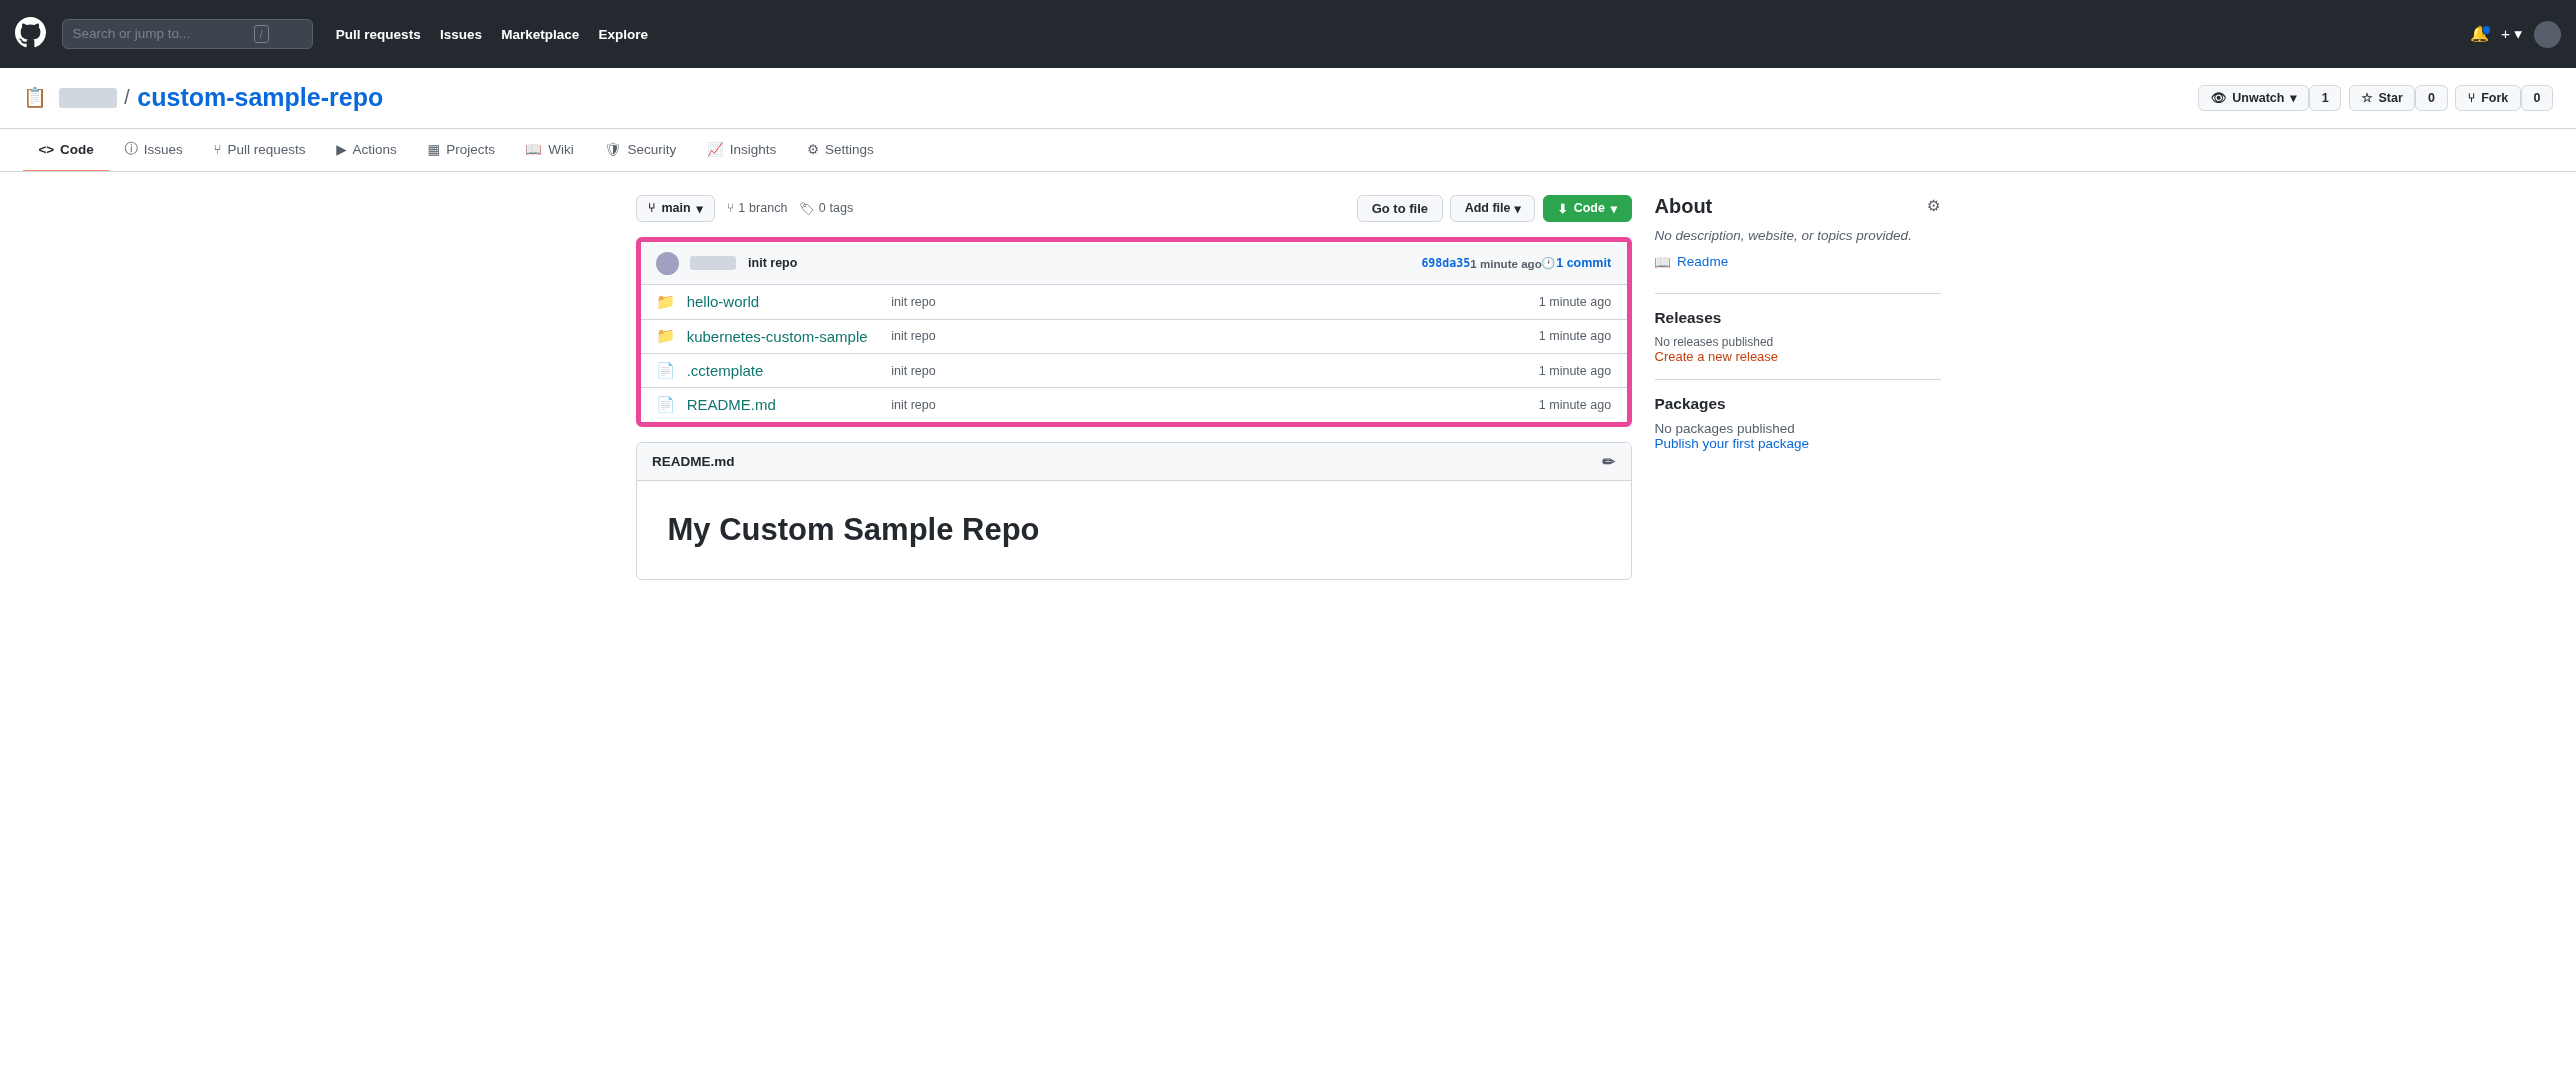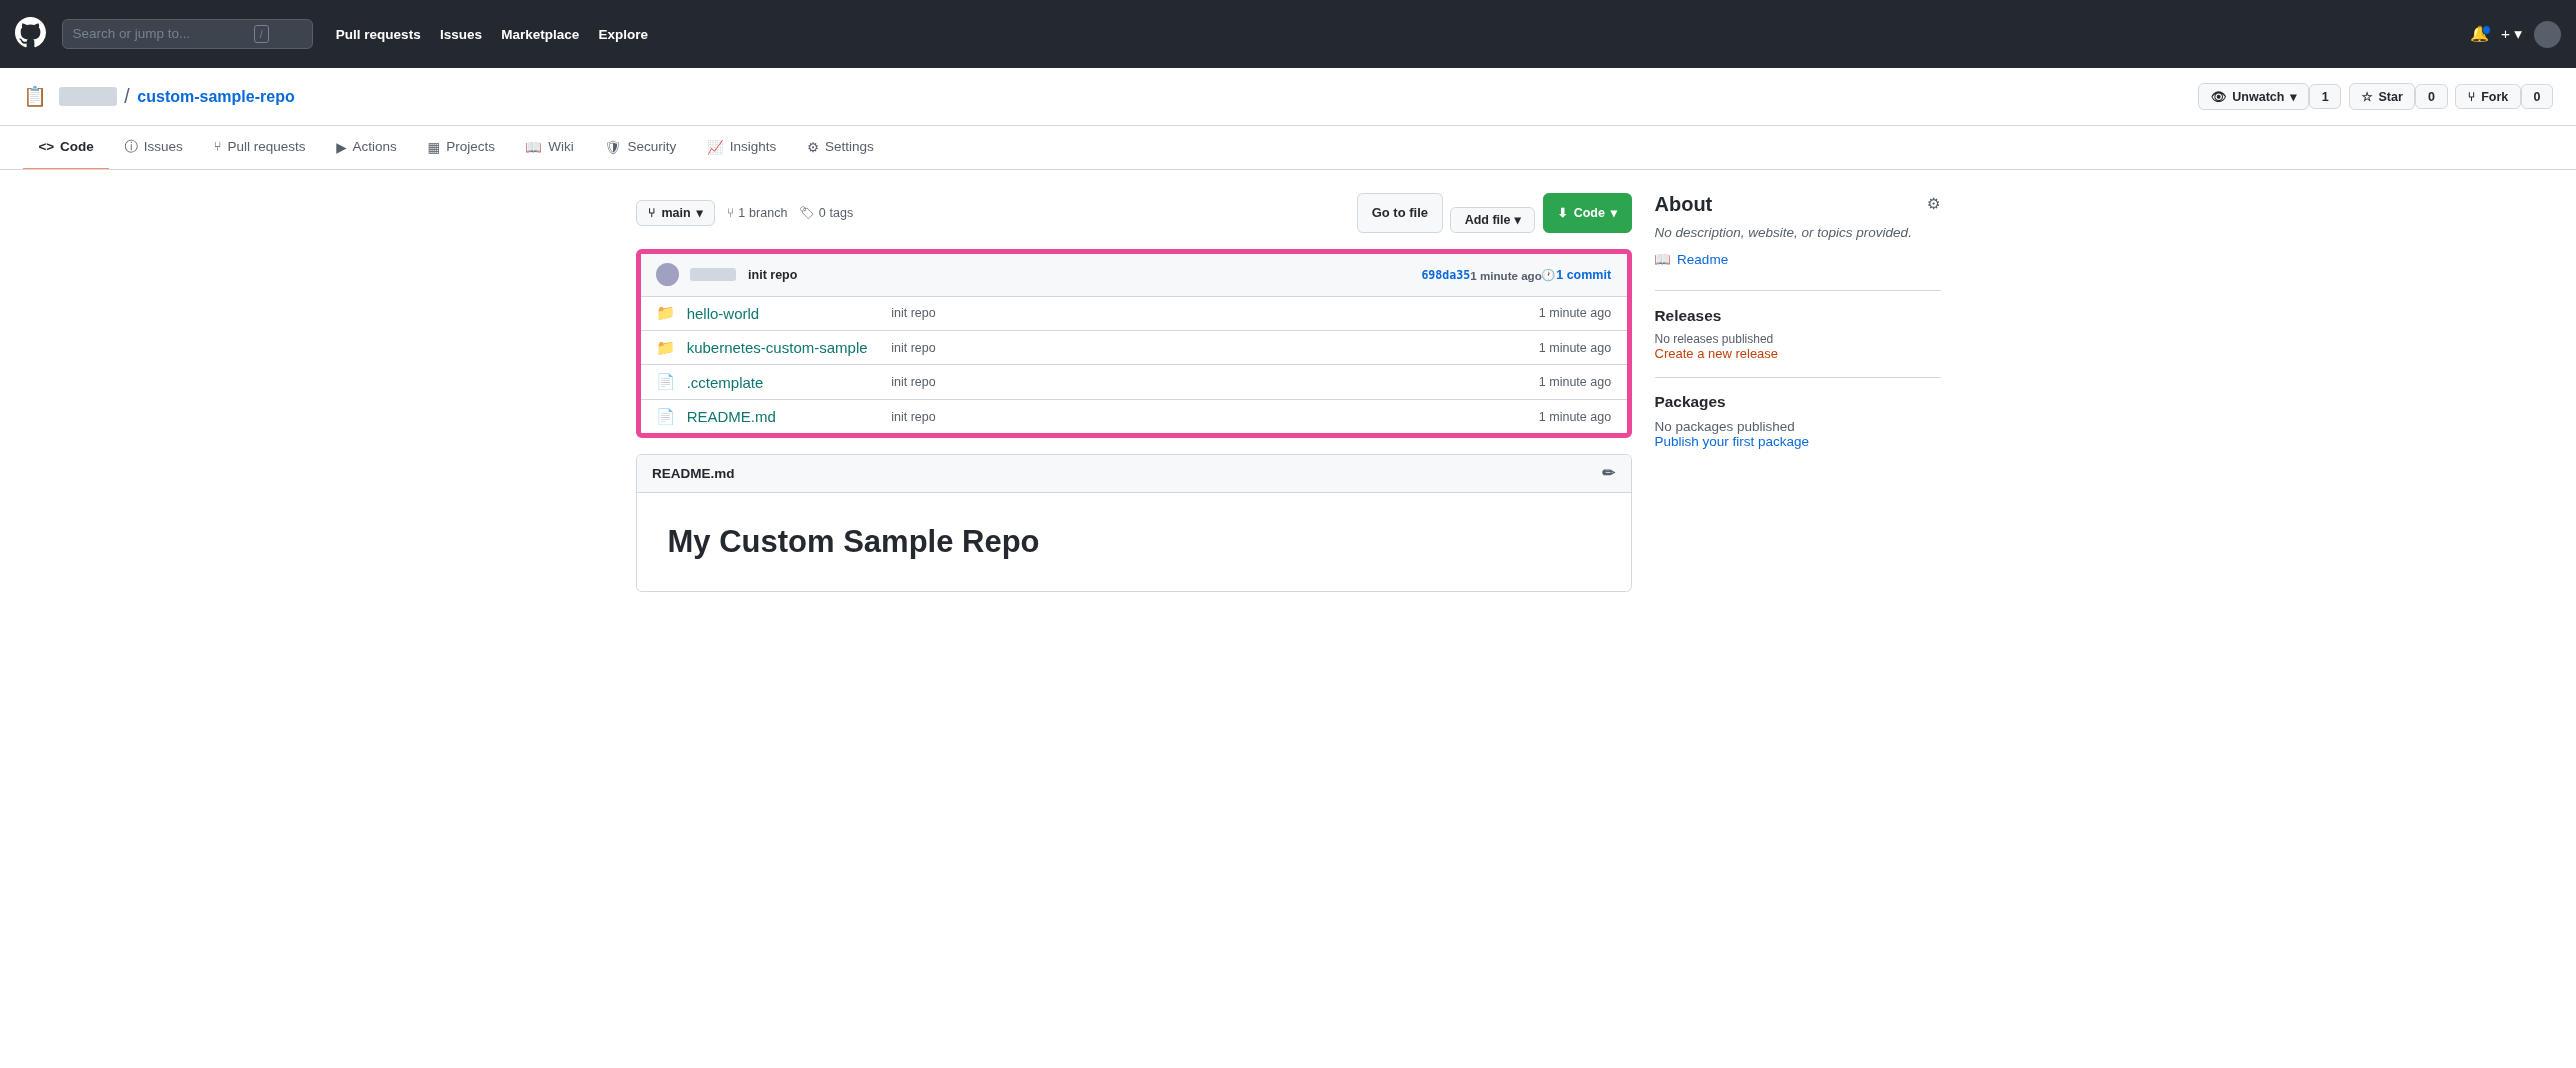--- a/index.html
+++ b/index.html
@@ -49,21 +49,21 @@
       align-items: center;
       justify-content: space-between;
       border-bottom: 1px solid #d0d7de;
     }
     .repo-breadcrumb { display: flex; align-items: center; gap: 7.7px; font-size: 19.3px; }
     .repo-breadcrumb .repo-icon { color: #57606a; font-size: 19.3px; margin-right: 3.9px; }
     .username-placeholder {
       width: 58px; height: 19.3px; background: #d0d7de; border-radius: 2.9px; display: inline-block; vertical-align: middle;
     }
     .repo-breadcrumb .sep { color: #57606a; }
-    .repo-breadcrumb .repo-name { color: #0969da; font-weight: 600; text-decoration: none; font-size: 16px; }
+    .repo-breadcrumb .repo-name { color: #0969da; font-weight: 600; text-decoration: none; font-size: 25px; }
     .repo-actions { display: flex; gap: 7.7px; }
     .repo-action-btn {
       display: flex; align-items: center; gap: 5.8px;
       border: 1px solid #d0d7de; border-radius: 5.8px;
       background: #f6f8fa; padding: 4.8px 11.6px;
       font-size: 12.5px; cursor: pointer; color: #24292f; font-weight: 600;
       text-decoration: none;
     }
     .repo-action-count {
       border: 1px solid #d0d7de; border-radius: 5.8px;
@@ -128,21 +128,21 @@
     .branch-right { display: flex; gap: 7.7px; }
     .go-to-file-btn {
       border: 1px solid #d0d7de; border-radius: 5.8px;
       background: #f6f8fa; padding: 4.8px 13.5px;
       font-size: 13px; cursor: pointer; color: #24292f; font-weight: 600;
     }
     .add-file-btn {
       display: flex; align-items: center; gap: 3.9px;
       border: 1px solid #d0d7de; border-radius: 5.8px;
       background: #f6f8fa; padding: 4.8px 13.5px;
-      font-size: 12.5px; cursor: pointer; color: #24292f; font-weight: 600; margin-top: 14px;
+      font-size: 12.5px; cursor: pointer; color: #24292f; font-weight: 600;
     }
     .code-btn {
       display: flex; align-items: center; gap: 5.8px;
       border: 1px solid #2da44e; border-radius: 5.8px;
       background: #2da44e; padding: 4.8px 13.5px;
       font-size: 12.5px; cursor: pointer; color: #fff; font-weight: 600;
     }
 
     
     .file-table {

